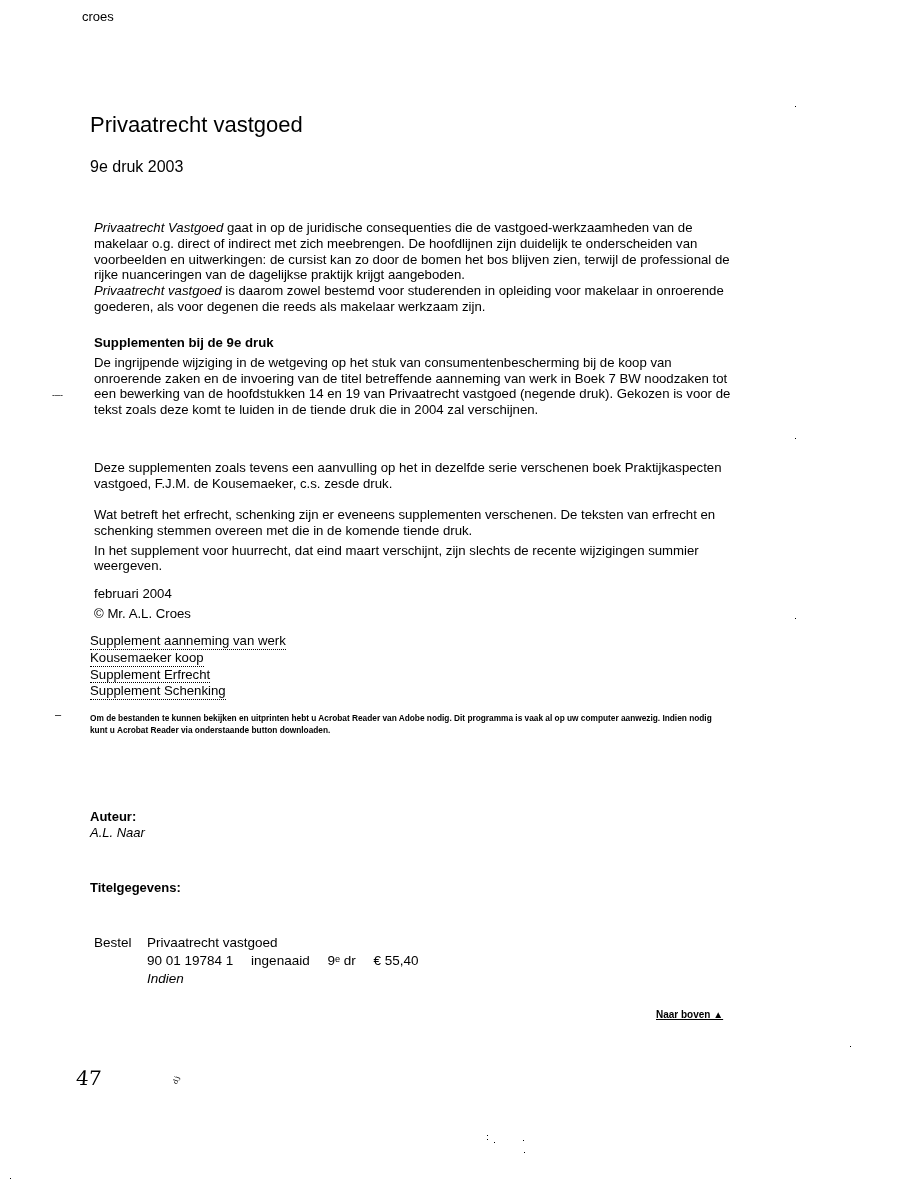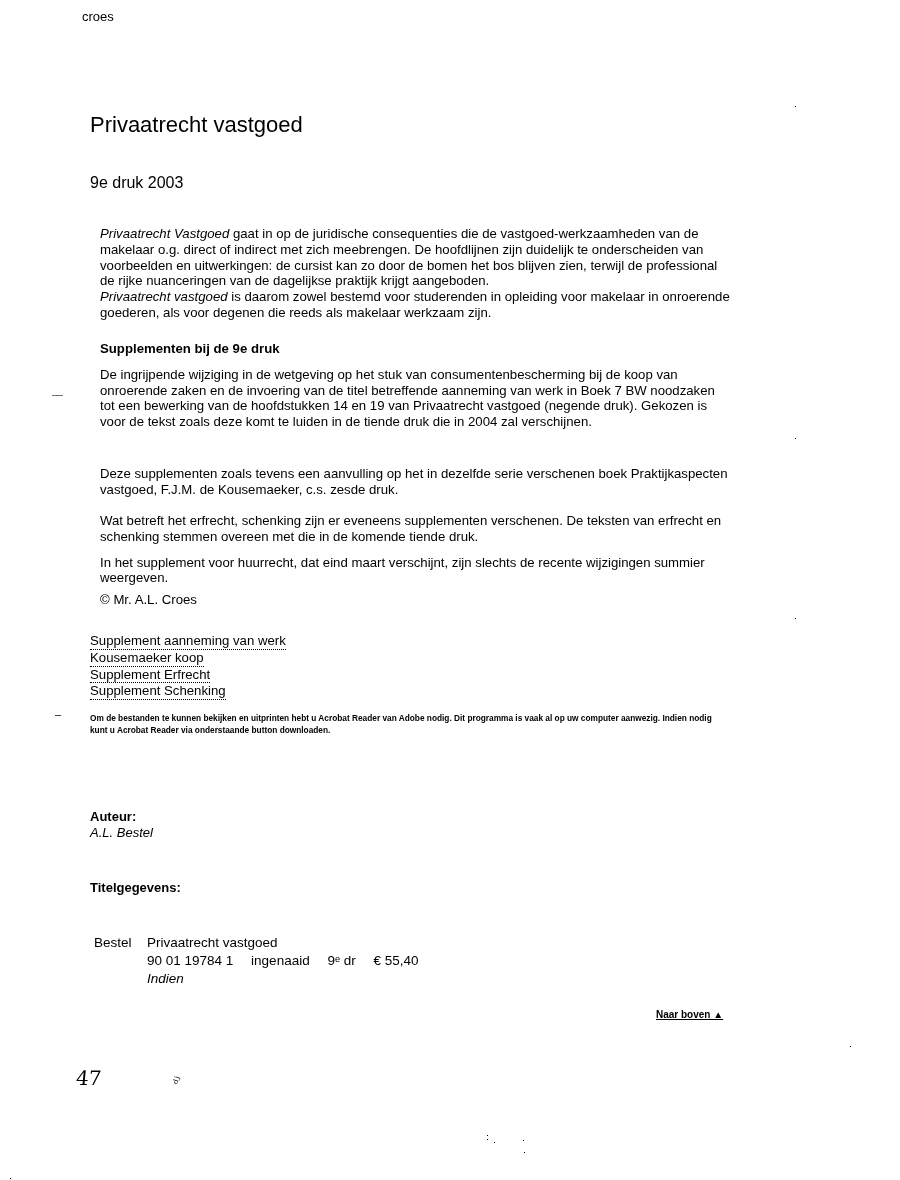--- a/index.html
+++ b/index.html
@@ -3,23 +3,23 @@
   <meta charset="utf-8">
   <style>
     html, body { margin: 0; padding: 0; background: #ffffff; }
     body {
       width: 900px; height: 1180px; position: relative; overflow: hidden;
       font-family: "Liberation Sans", sans-serif; color: #000;
     }
     .abs { position: absolute; }
     .header-name { left: 82px; top: 9px; font-size: 13px; }
     .title { left: 90px; top: 112px; font-size: 22px; }
-    .edition { left: 90px; top: 158px; font-size: 16px; margin-top: 16px; }
+    .edition { left: 90px; top: 158px; font-size: 16px; }
     .para { left: 90px; width: 650px; font-size: 13.2px; line-height: 15.8px; }
-    .para p { margin: 10px; }
+    .para p { margin: 4px; }
     .p1 { top: 216px; }
     .supp { top: 331px; }
     .p3 { top: 456px; }
     .p4 { top: 503px; }
     .sign { top: 582px; }
     .links { left: 90px; top: 634px; font-size: 13.2px; line-height: 15.8px; }
     .links a {
       display: block; color: #000; text-decoration: none;
       border-bottom: 1px dotted #000; width: fit-content; line-height: 14.8px;
       margin-bottom: 1px;
@@ -60,37 +60,38 @@
 <div class="abs para p3">
   <p>Deze supplementen zoals tevens een aanvulling op het in dezelfde serie verschenen boek Praktijkaspecten vastgoed, F.J.M. de Kousemaeker, c.s. zesde druk.</p>
 </div>
 
 <div class="abs para p4">
   <p>Wat betreft het erfrecht, schenking zijn er eveneens supplementen verschenen. De teksten van erfrecht en schenking stemmen overeen met die in de komende tiende druk.</p>
   <p>In het supplement voor huurrecht, dat eind maart verschijnt, zijn slechts de recente wijzigingen summier weergeven.</p>
 </div>
 
 <div class="abs para sign">
+  <p>februari 2004</p>
   <p>© Mr. A.L. Croes</p>
 </div>
 
 <div class="abs links">
   <a href="#">Supplement aanneming van werk</a>
   <a href="#">Kousemaeker koop</a>
   <a href="#">Supplement Erfrecht</a>
   <a href="#">Supplement Schenking</a>
 </div>
 
 <div class="abs dash" style="left:55px; top:708px;">–</div>
 <div class="abs dash" style="left:52px; top:390px; font-size:9px;">-–-</div>
 
 <div class="abs note">Om de bestanden te kunnen bekijken en uitprinten hebt u Acrobat Reader van Adobe nodig. Dit programma is vaak al op uw computer aanwezig. Indien nodig kunt u Acrobat Reader via onderstaande button downloaden.</div>
 
 <div class="abs author-h">Auteur:</div>
-<div class="abs author-n">A.L. Bestel</div>
+<div class="abs author-n">A.L. Naar</div>
 
 <div class="abs titel-h">Titelgegevens:</div>
 
 <div class="abs order">
   <div class="row">
     <span class="lbl">Bestel</span>
     <span>Privaatrecht vastgoed</span>
   </div>
   <div class="row">
     <span class="lbl"></span>

